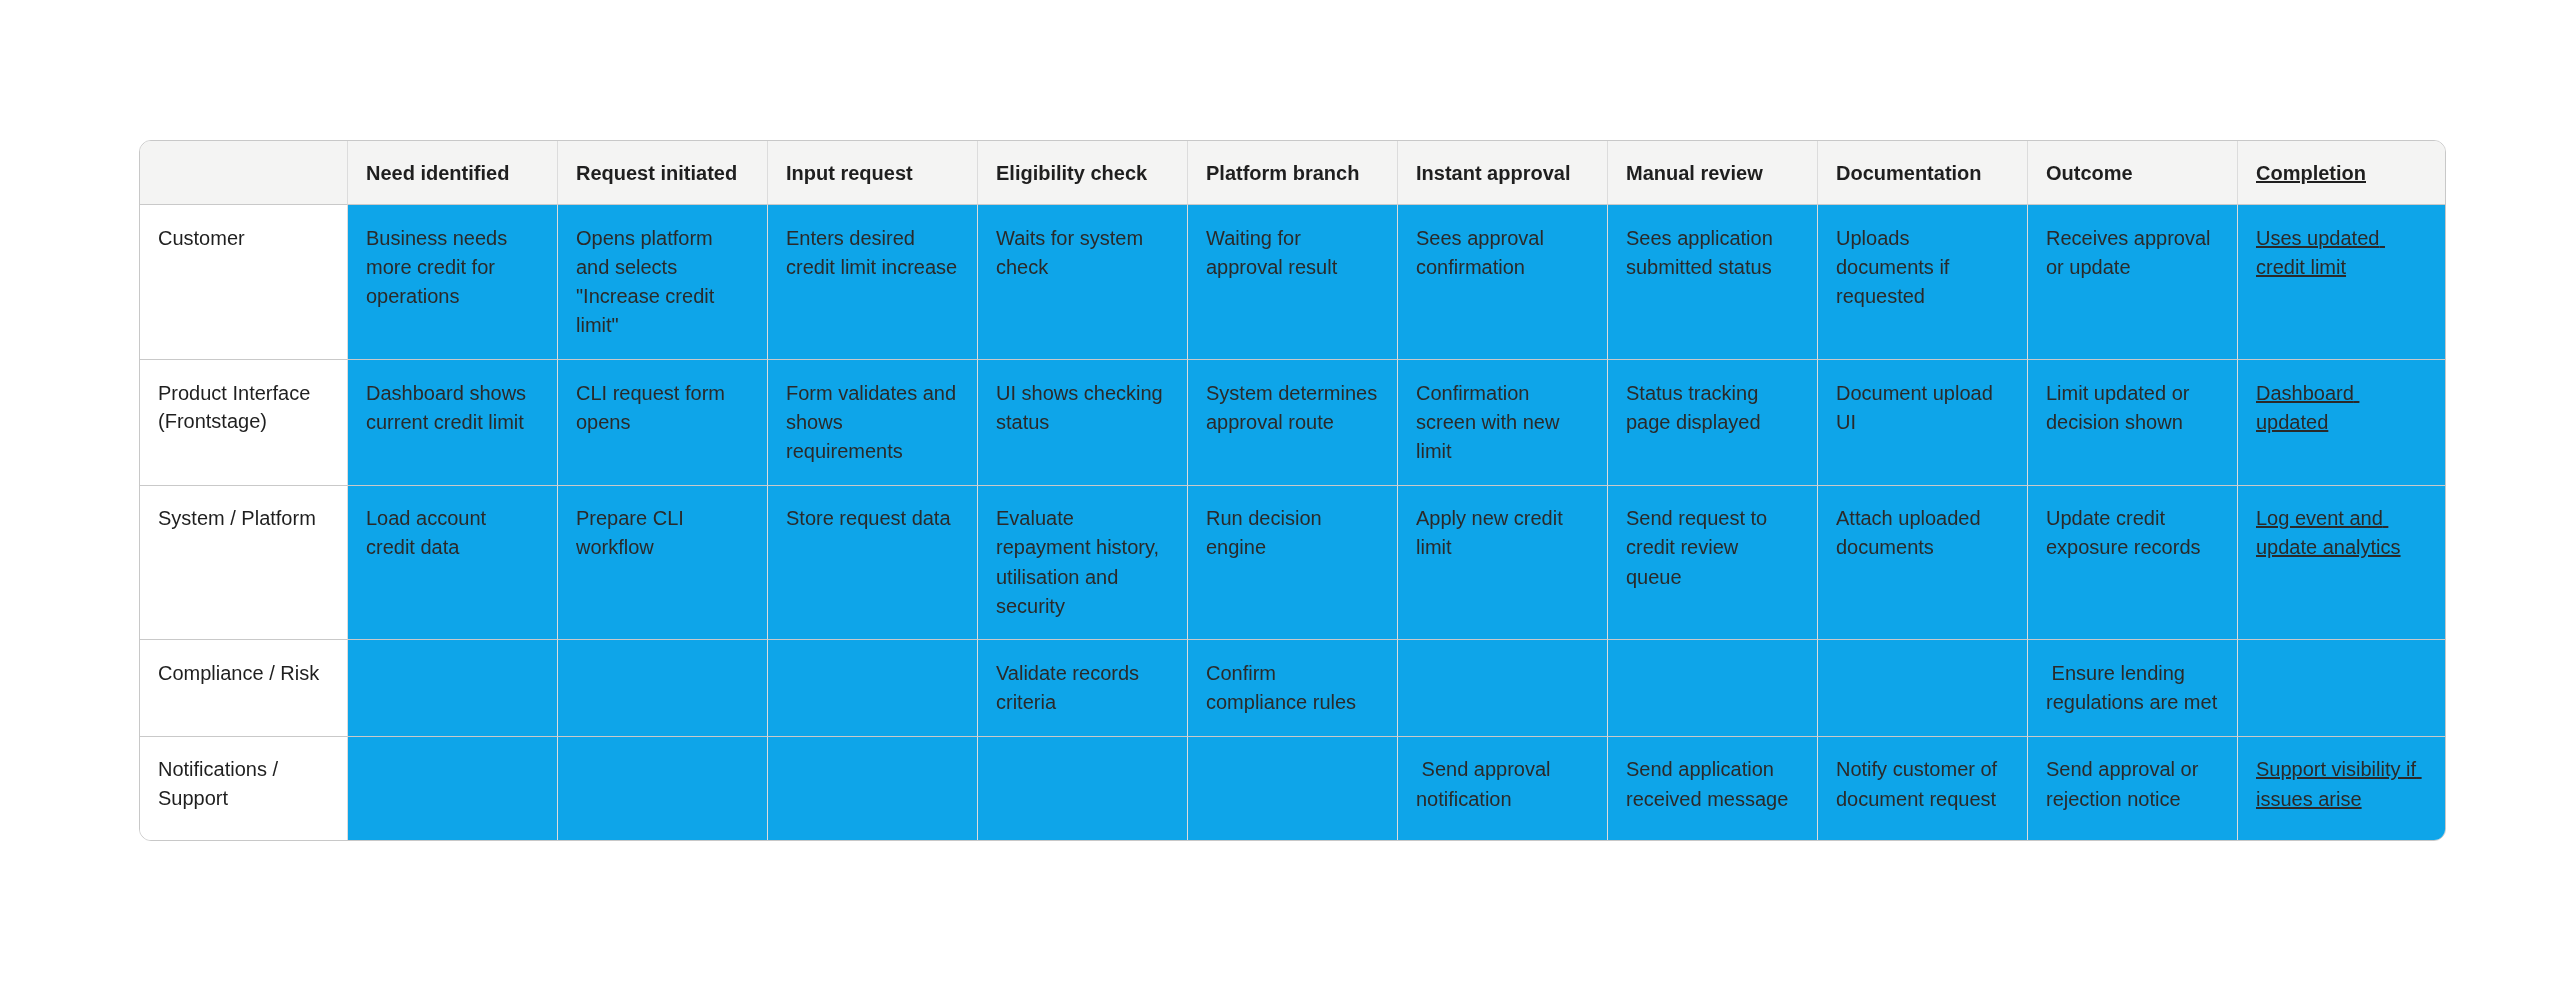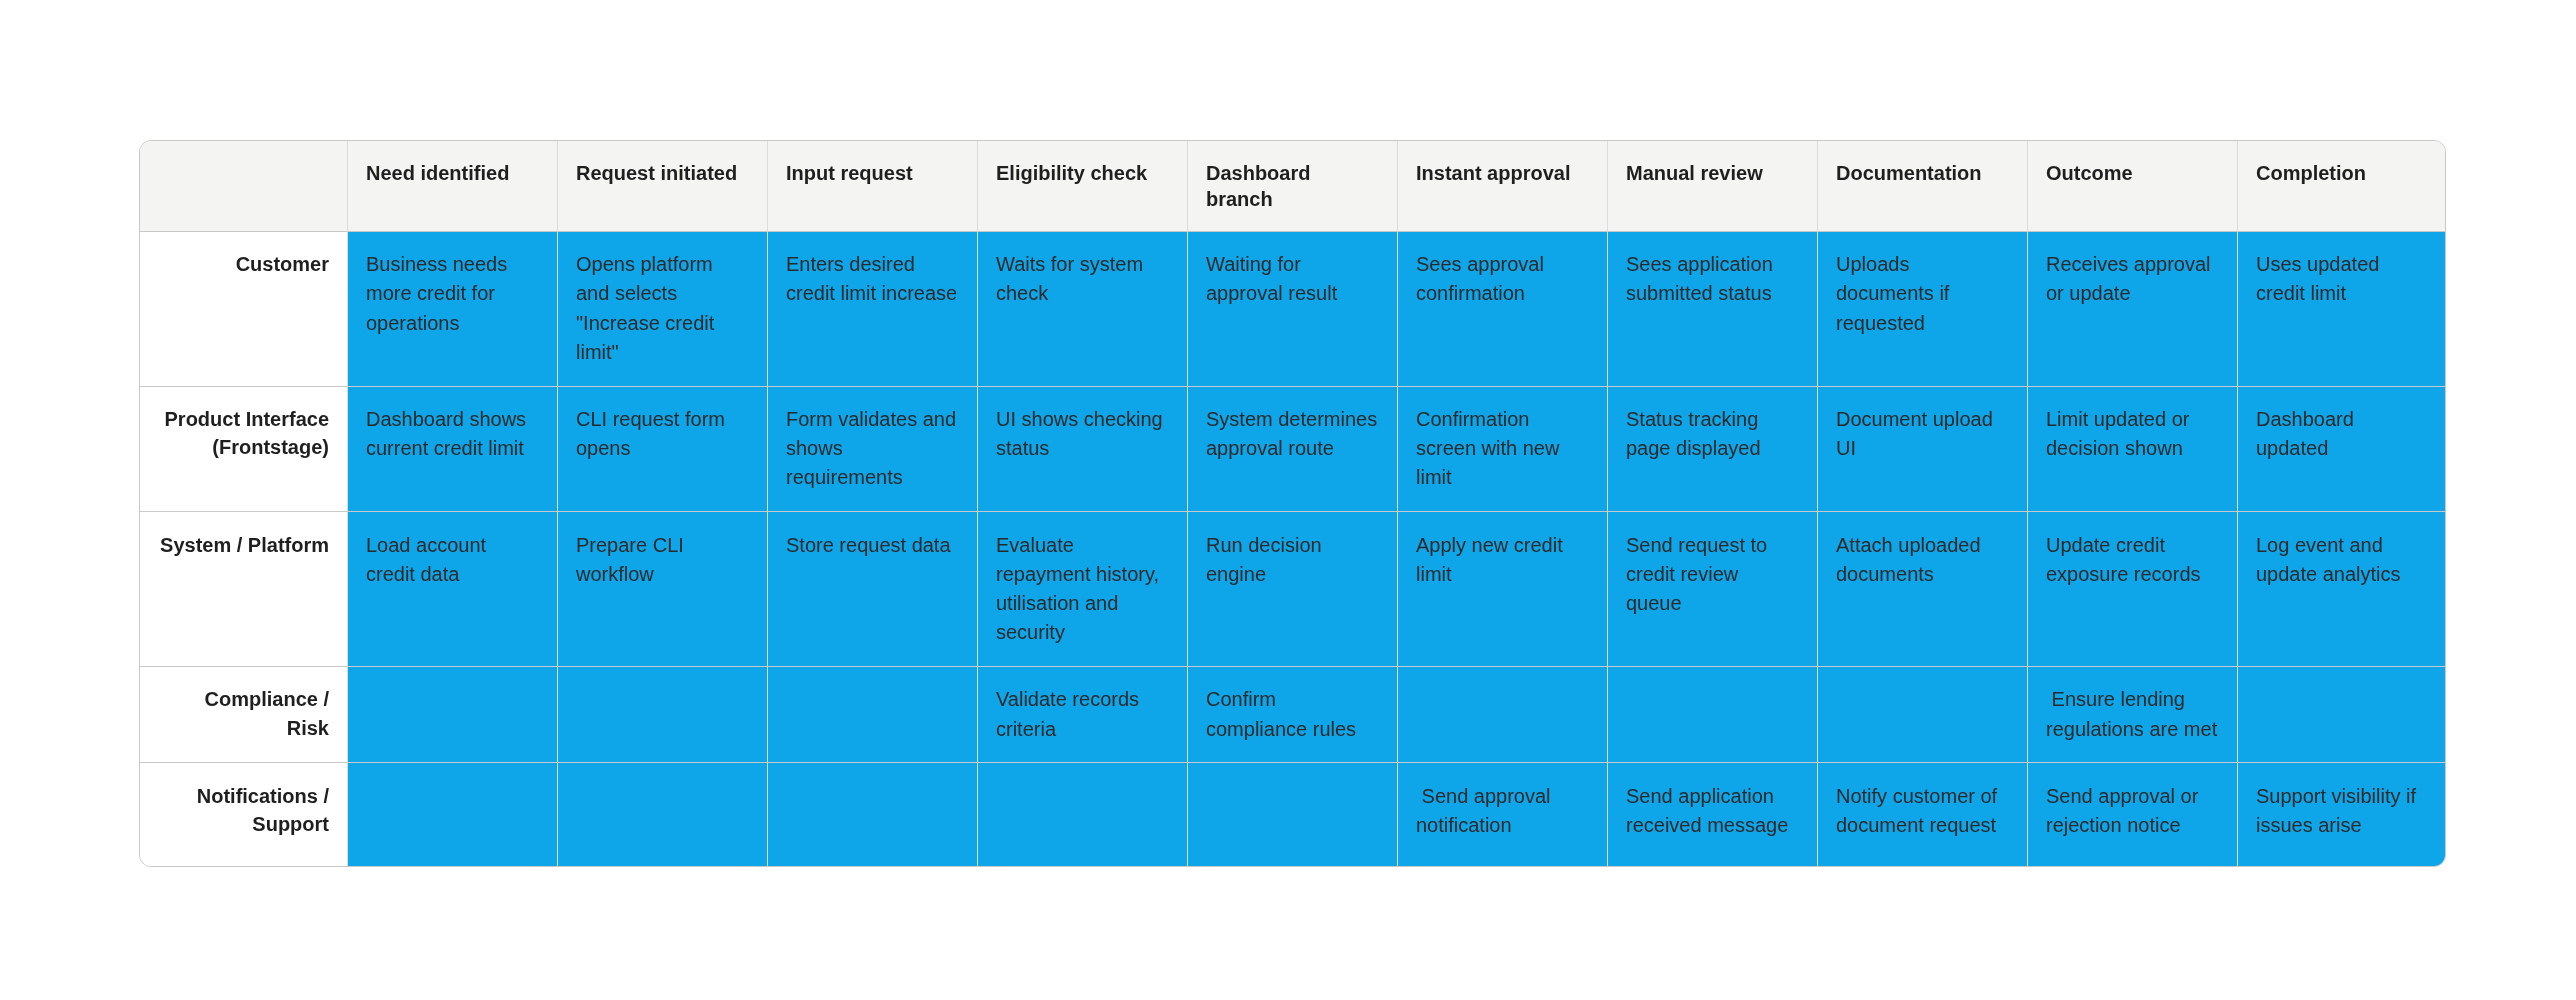--- a/index.html
+++ b/index.html
@@ -44,20 +44,21 @@
     border-right: 0.5px solid #dcdcdc;
     border-bottom: 0.5px solid #c9c9c9;
     vertical-align: top;
     padding: 18.5px 18px 18.5px 18px;
     box-sizing: border-box;
   }
 
   table.blueprint th:last-child,
   table.blueprint td:last-child {
     border-right: none;
+    text-decoration: underline;
   }
 
   table.blueprint tbody tr:last-child td {
     border-bottom: none;
   }
 
   
   thead th {
     background: #f4f4f3;
     font-size: 20px;
@@ -73,24 +74,23 @@
   }
 
   thead th.corner {
     background: #f4f4f3;
   }
 
   
   td.rowlabel {
     font-size: 20px;
     line-height: 1.42;
-    font-weight: bold;
+    font-weight: normal;
     color: #1f1f1f;
     background: #ffffff;
-    text-align: right;
   }
 
   td.cell {
     font-size: 20px;
     line-height: 1.46;
     font-weight: normal;
     color: #2a2a2a;
     background: #0ea5e9;
     white-space: pre-wrap;
   }
@@ -134,21 +134,21 @@
           <col class="c-9">
           <col class="c-10">
       </colgroup>
       <thead>
         <tr>
           <th class="corner"></th>
           <th>Need identified</th>
           <th>Request initiated</th>
           <th>Input request</th>
           <th>Eligibility check</th>
-          <th>Dashboard branch</th>
+          <th>Platform branch</th>
           <th>Instant approval</th>
           <th>Manual review</th>
           <th>Documentation</th>
           <th>Outcome</th>
           <th>Completion</th>
         </tr>
       </thead>
       <tbody>
 
         <tr class="r-customer">

